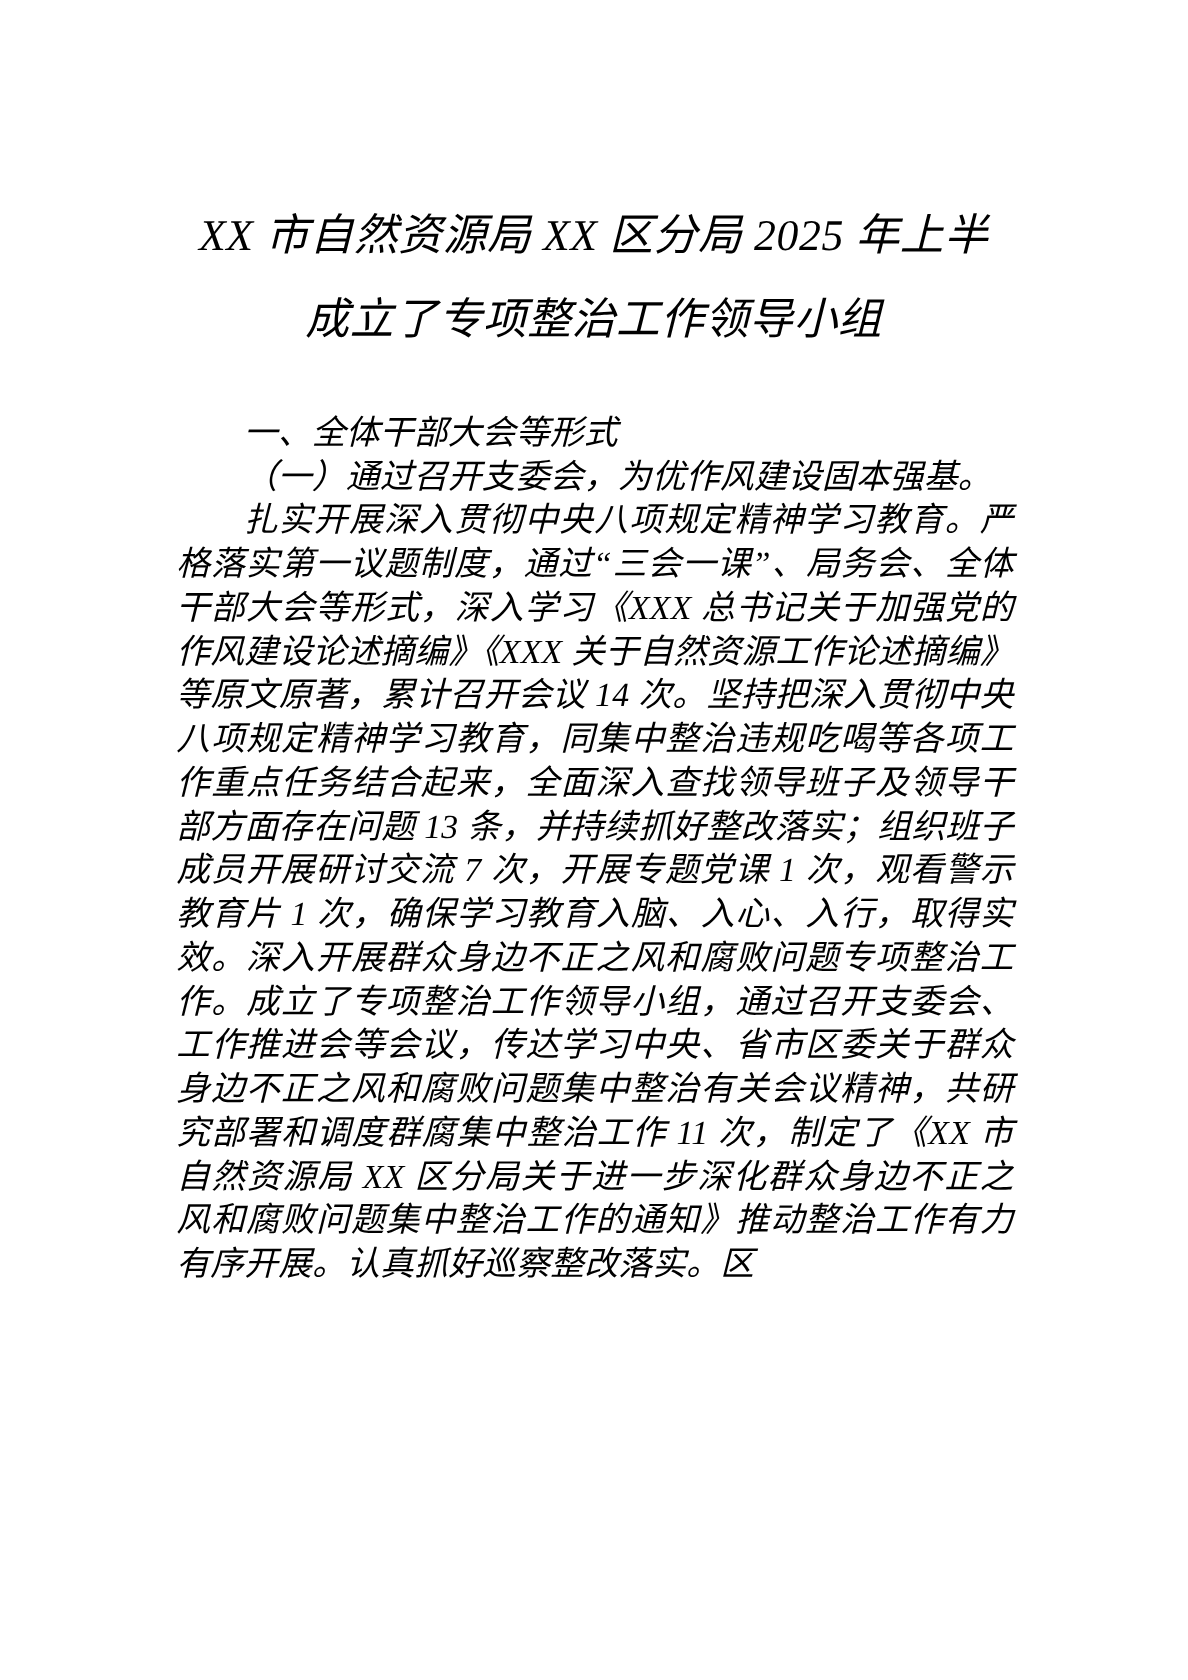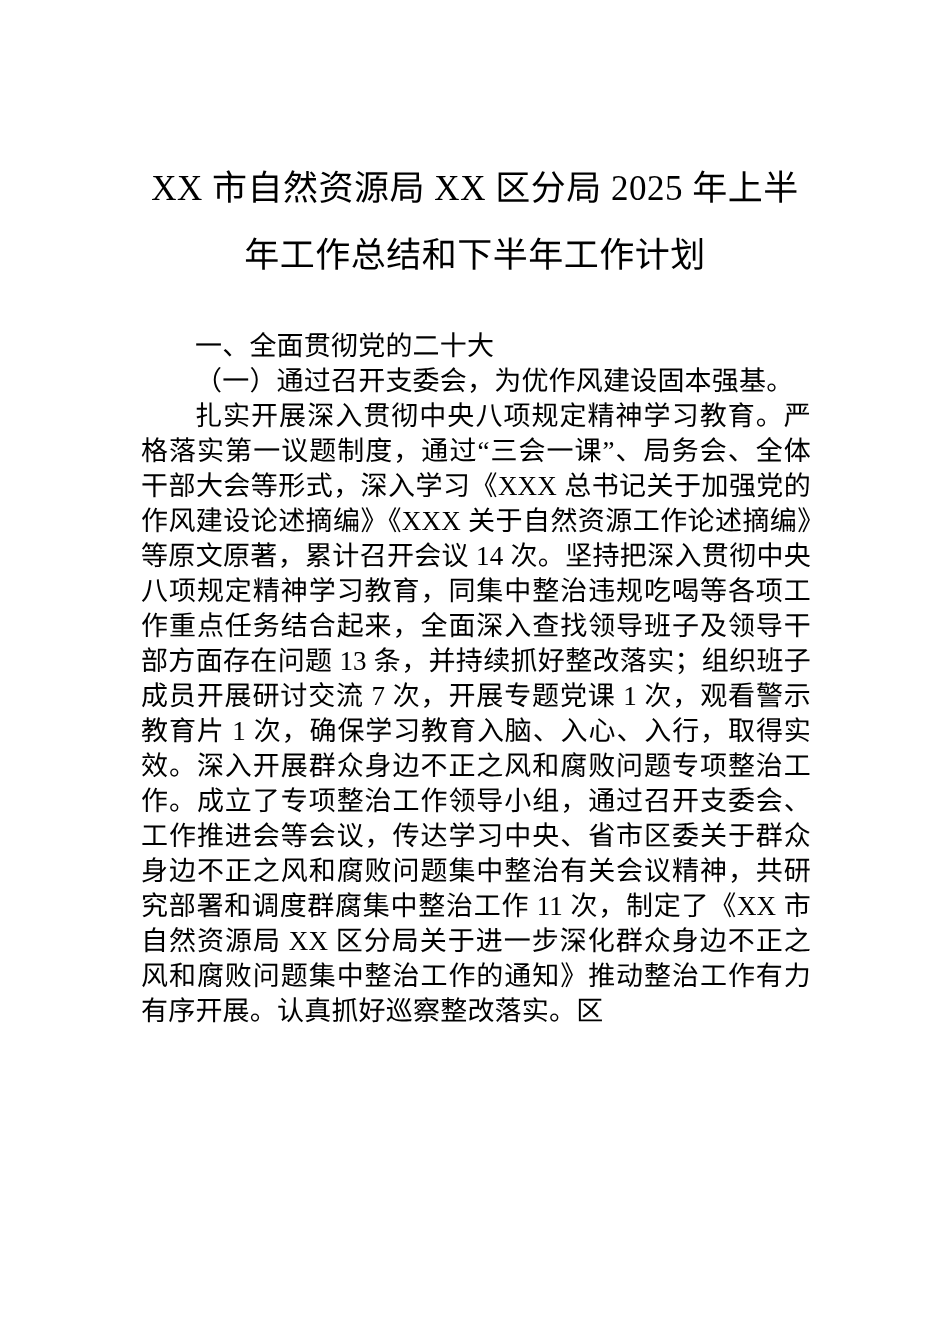--- a/index.html
+++ b/index.html
@@ -10,20 +10,21 @@
     height: 1344px;
     overflow: hidden;
     font-family: "Liberation Serif", "DejaVu Serif", serif;
     color: #000000;
   }
   .page {
     position: relative;
     width: 950px;
     height: 1344px;
     background: #ffffff;
+    font-style: italic;
   }
   .doc-title {
     position: absolute;
     top: 155px;
     left: 138px;
     width: 674px;
     text-align: center;
     font-size: 35px;
     line-height: 67px;
     font-weight: 400;
@@ -44,22 +45,22 @@
     font-weight: 400;
   }
 </style>
 </head>
 <body>
 
 <div class="page">
 
   <div class="doc-title">
     <div>XX 市自然资源局 XX 区分局 2025 年上半</div>
-    <div>年工作总结和下半年工作计划</div>
+    <div>成立了专项整治工作领导小组</div>
   </div>
 
   <div class="doc-body">
-    <p>一、全面贯彻党的二十大</p>
+    <p>一、全体干部大会等形式</p>
     <p>（一）通过召开支委会，为优作风建设固本强基。</p>
     <p>扎实开展深入贯彻中央八项规定精神学习教育。严格落实第一议题制度，通过“三会一课”、局务会、全体干部大会等形式，深入学习《XXX 总书记关于加强党的作风建设论述摘编》《XXX 关于自然资源工作论述摘编》等原文原著，累计召开会议 14 次。坚持把深入贯彻中央八项规定精神学习教育，同集中整治违规吃喝等各项工作重点任务结合起来，全面深入查找领导班子及领导干部方面存在问题 13 条，并持续抓好整改落实；组织班子成员开展研讨交流 7 次，开展专题党课 1 次，观看警示教育片 1 次，确保学习教育入脑、入心、入行，取得实效。深入开展群众身边不正之风和腐败问题专项整治工作。成立了专项整治工作领导小组，通过召开支委会、工作推进会等会议，传达学习中央、省市区委关于群众身边不正之风和腐败问题集中整治有关会议精神，共研究部署和调度群腐集中整治工作 11 次，制定了《XX 市自然资源局 XX 区分局关于进一步深化群众身边不正之风和腐败问题集中整治工作的通知》推动整治工作有力有序开展。认真抓好巡察整改落实。区</p>
   </div>
 
 </div>
 
 </body></html>

